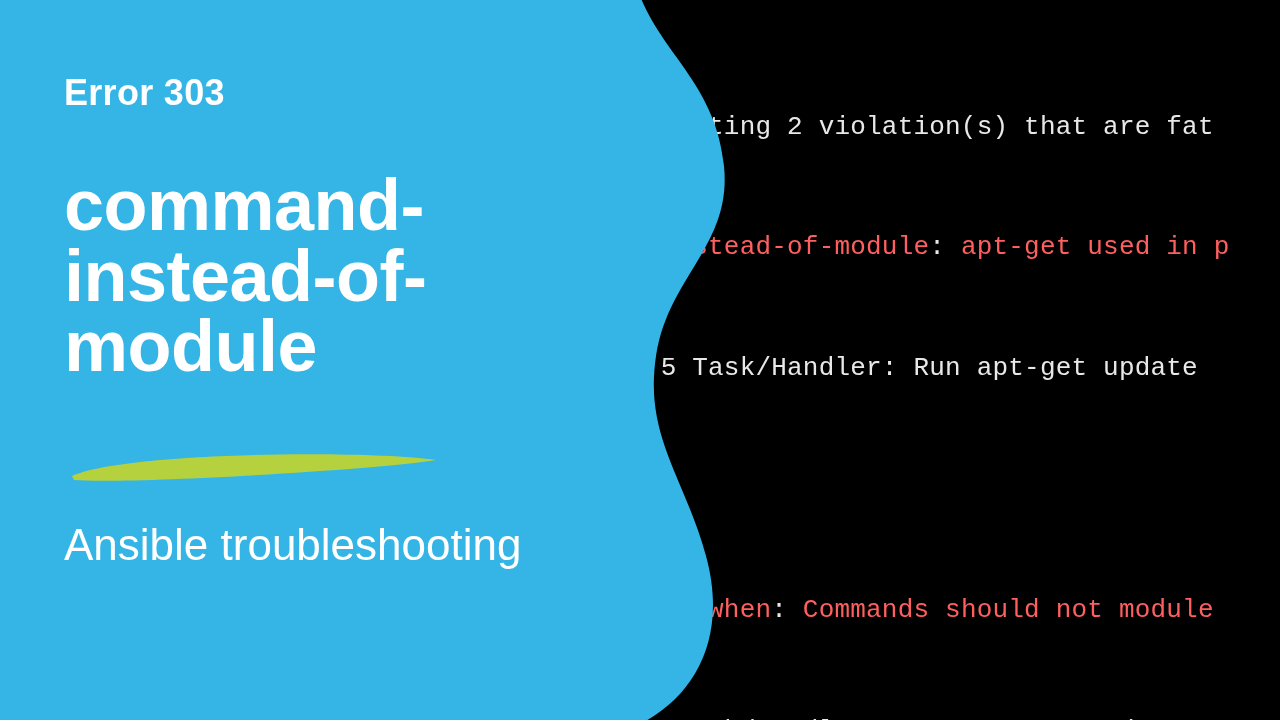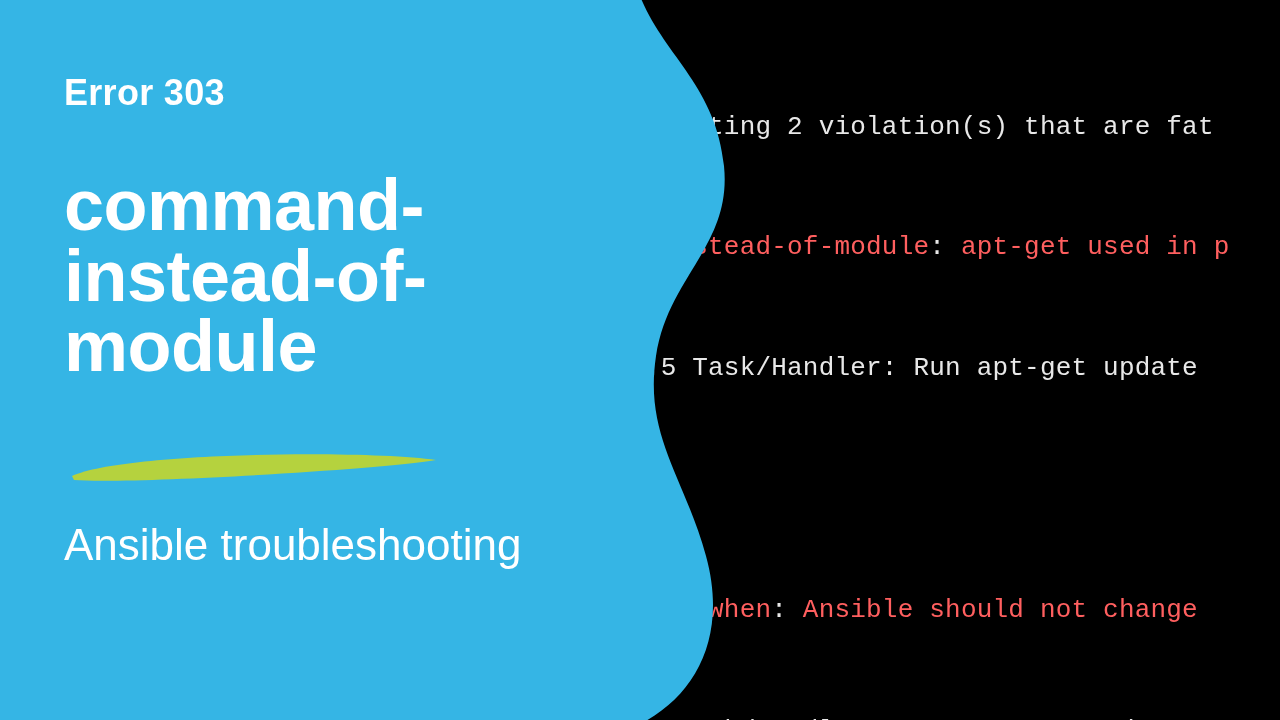--- a/index.html
+++ b/index.html
@@ -34,21 +34,21 @@
 </head>
 <body>
 
 <div class="stage">
 
   <div class="terminal">
     <span class="line"><span class="tok-purple">RNING</span><span class="tok-white">  Listing 2 violation(s) that are fat</span></span>
     <span class="line"><span class="tok-red">ommand-instead-of-module</span><span class="tok-white">: </span><span class="tok-red">apt-get used in p</span></span>
     <span class="line"><span class="tok-skyfile">03.yml</span><span class="tok-white">:5 Task/Handler: Run apt-get update</span></span>
     <span class="line">&nbsp;</span>
-    <span class="line"><span class="tok-red">o-changed-when</span><span class="tok-white">: </span><span class="tok-red">Ansible should not change </span></span>
+    <span class="line"><span class="tok-red">o-changed-when</span><span class="tok-white">: </span><span class="tok-red">Commands should not module </span></span>
     <span class="line"><span class="tok-skyfile">3.yml</span><span class="tok-white">:5 Task/Handler: Run apt-get update</span></span>
     
     
     
     
     
     
     
     
     

